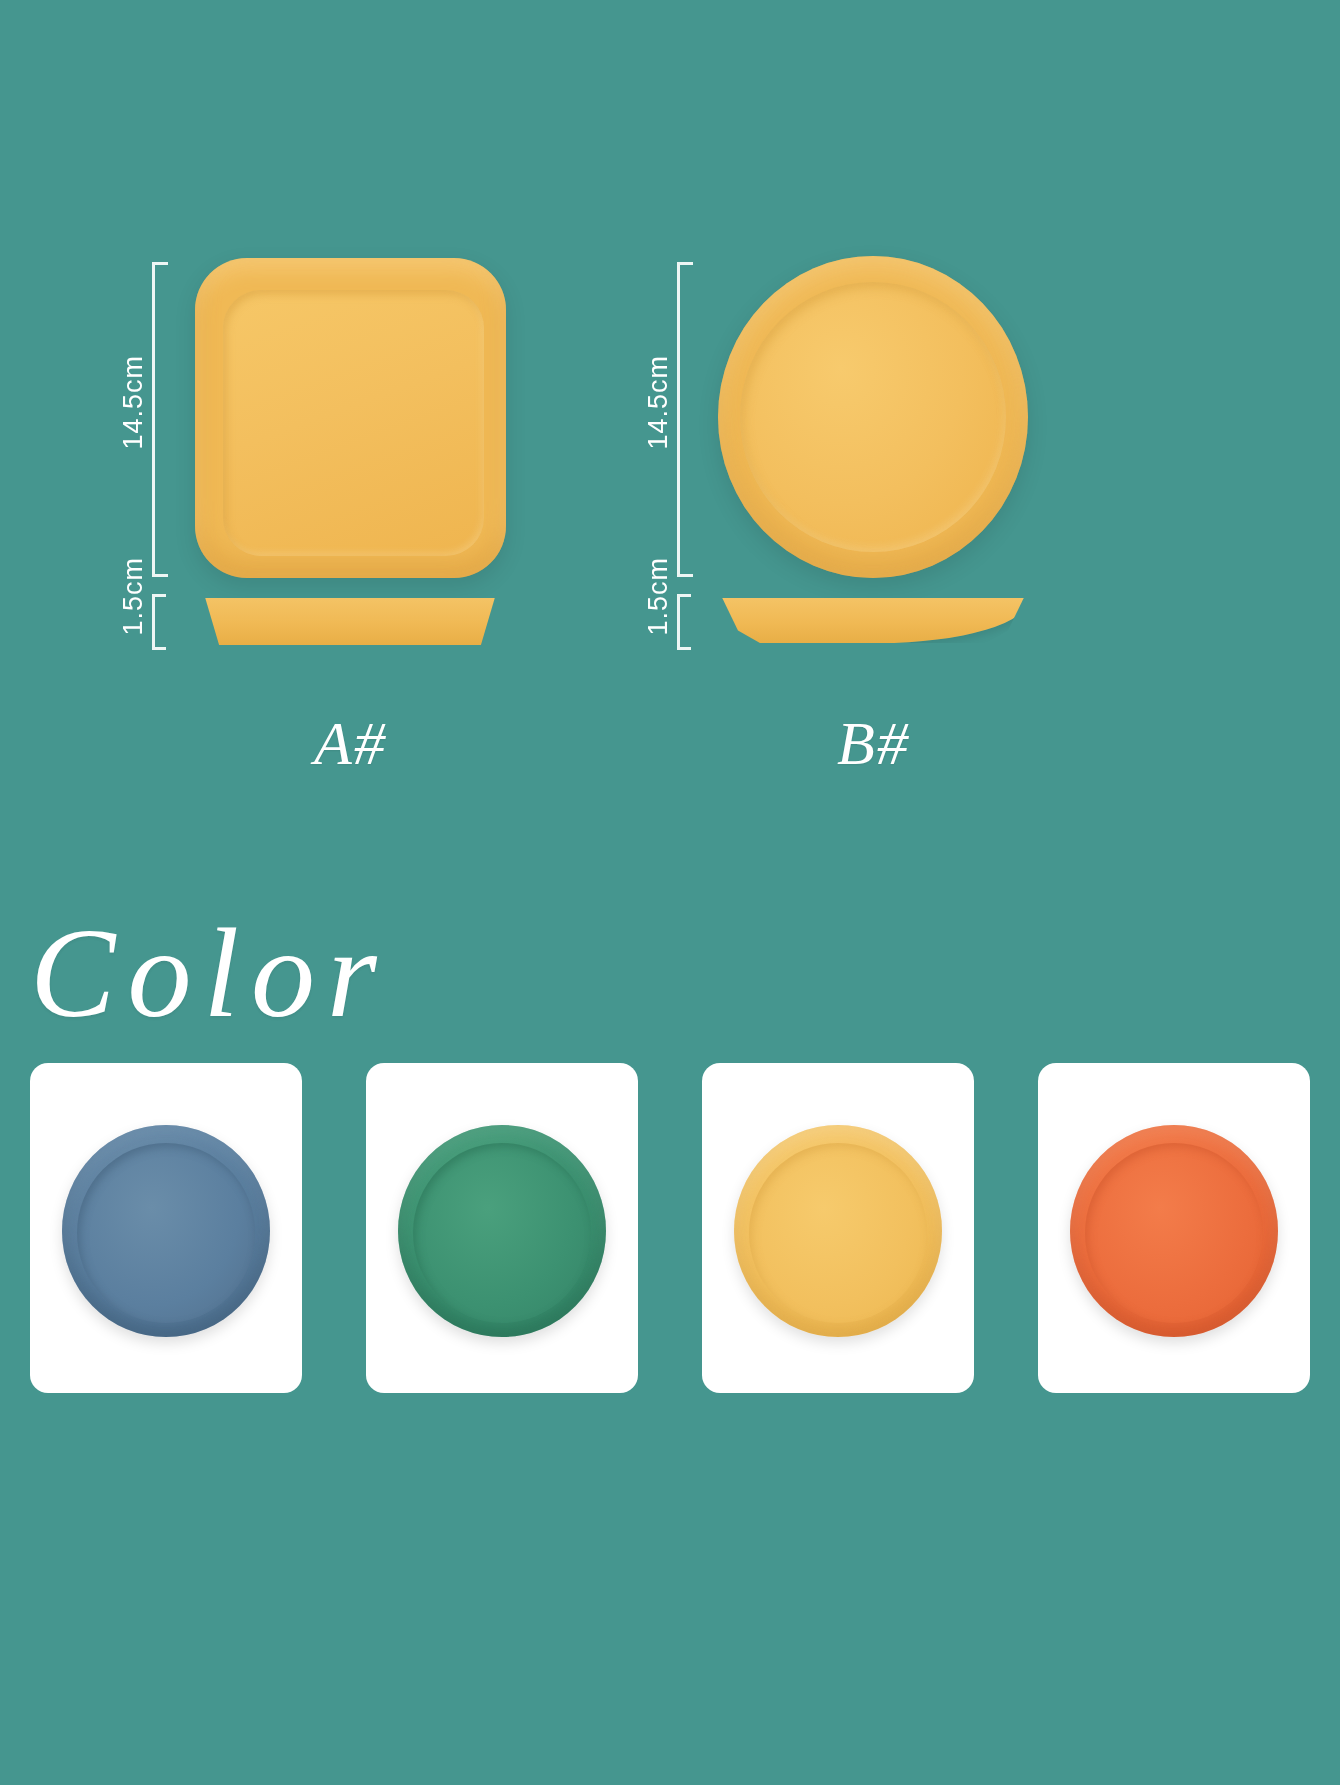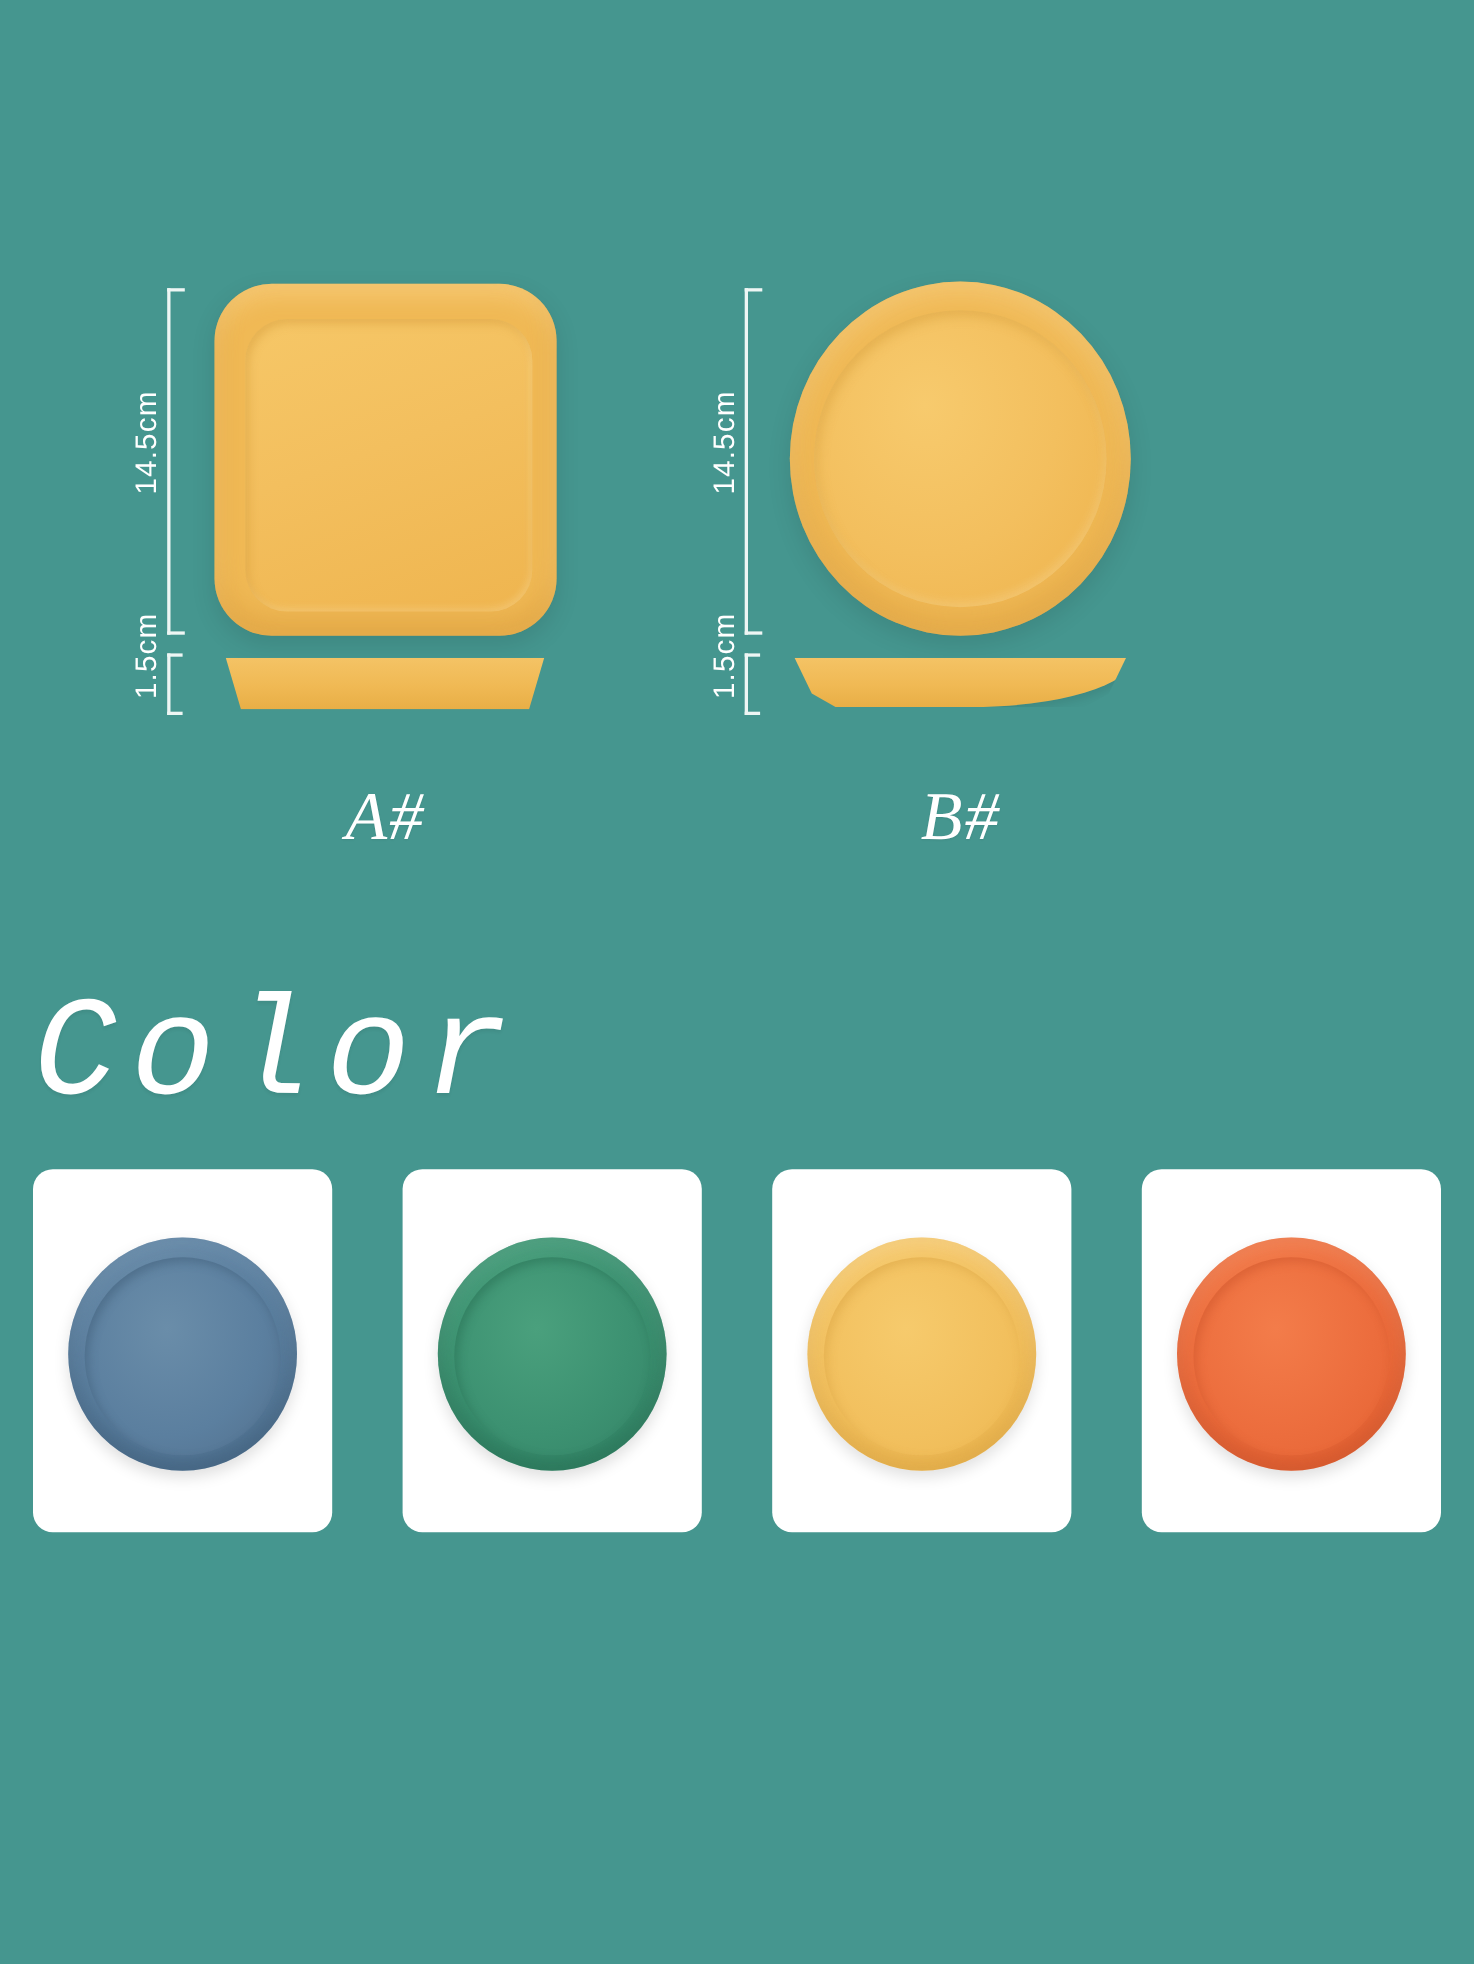--- a/index.html
+++ b/index.html
@@ -90,25 +90,26 @@
     font-family:"Liberation Serif", serif;
     font-style:italic;
     font-weight:400;
     letter-spacing:2px;
     text-align:center;
     text-shadow:0 1px 2px rgba(0,0,0,.07);
   }
   .section-title{
     position:absolute;
     color:#ffffff;
-    font-family:Liberation Mono, monospace;
+    font-family:Liberation Serif, serif;
     font-style:italic;
     font-weight:400;
     letter-spacing:12px;
     text-shadow:0 2px 3px rgba(0,0,0,.06);
+    margin-top:12px;
   }
 
   
   .swatch-row{
     position:absolute;
     display:flex;
     justify-content:space-between;
   }
   .swatch-card{
     background:#ffffff;

